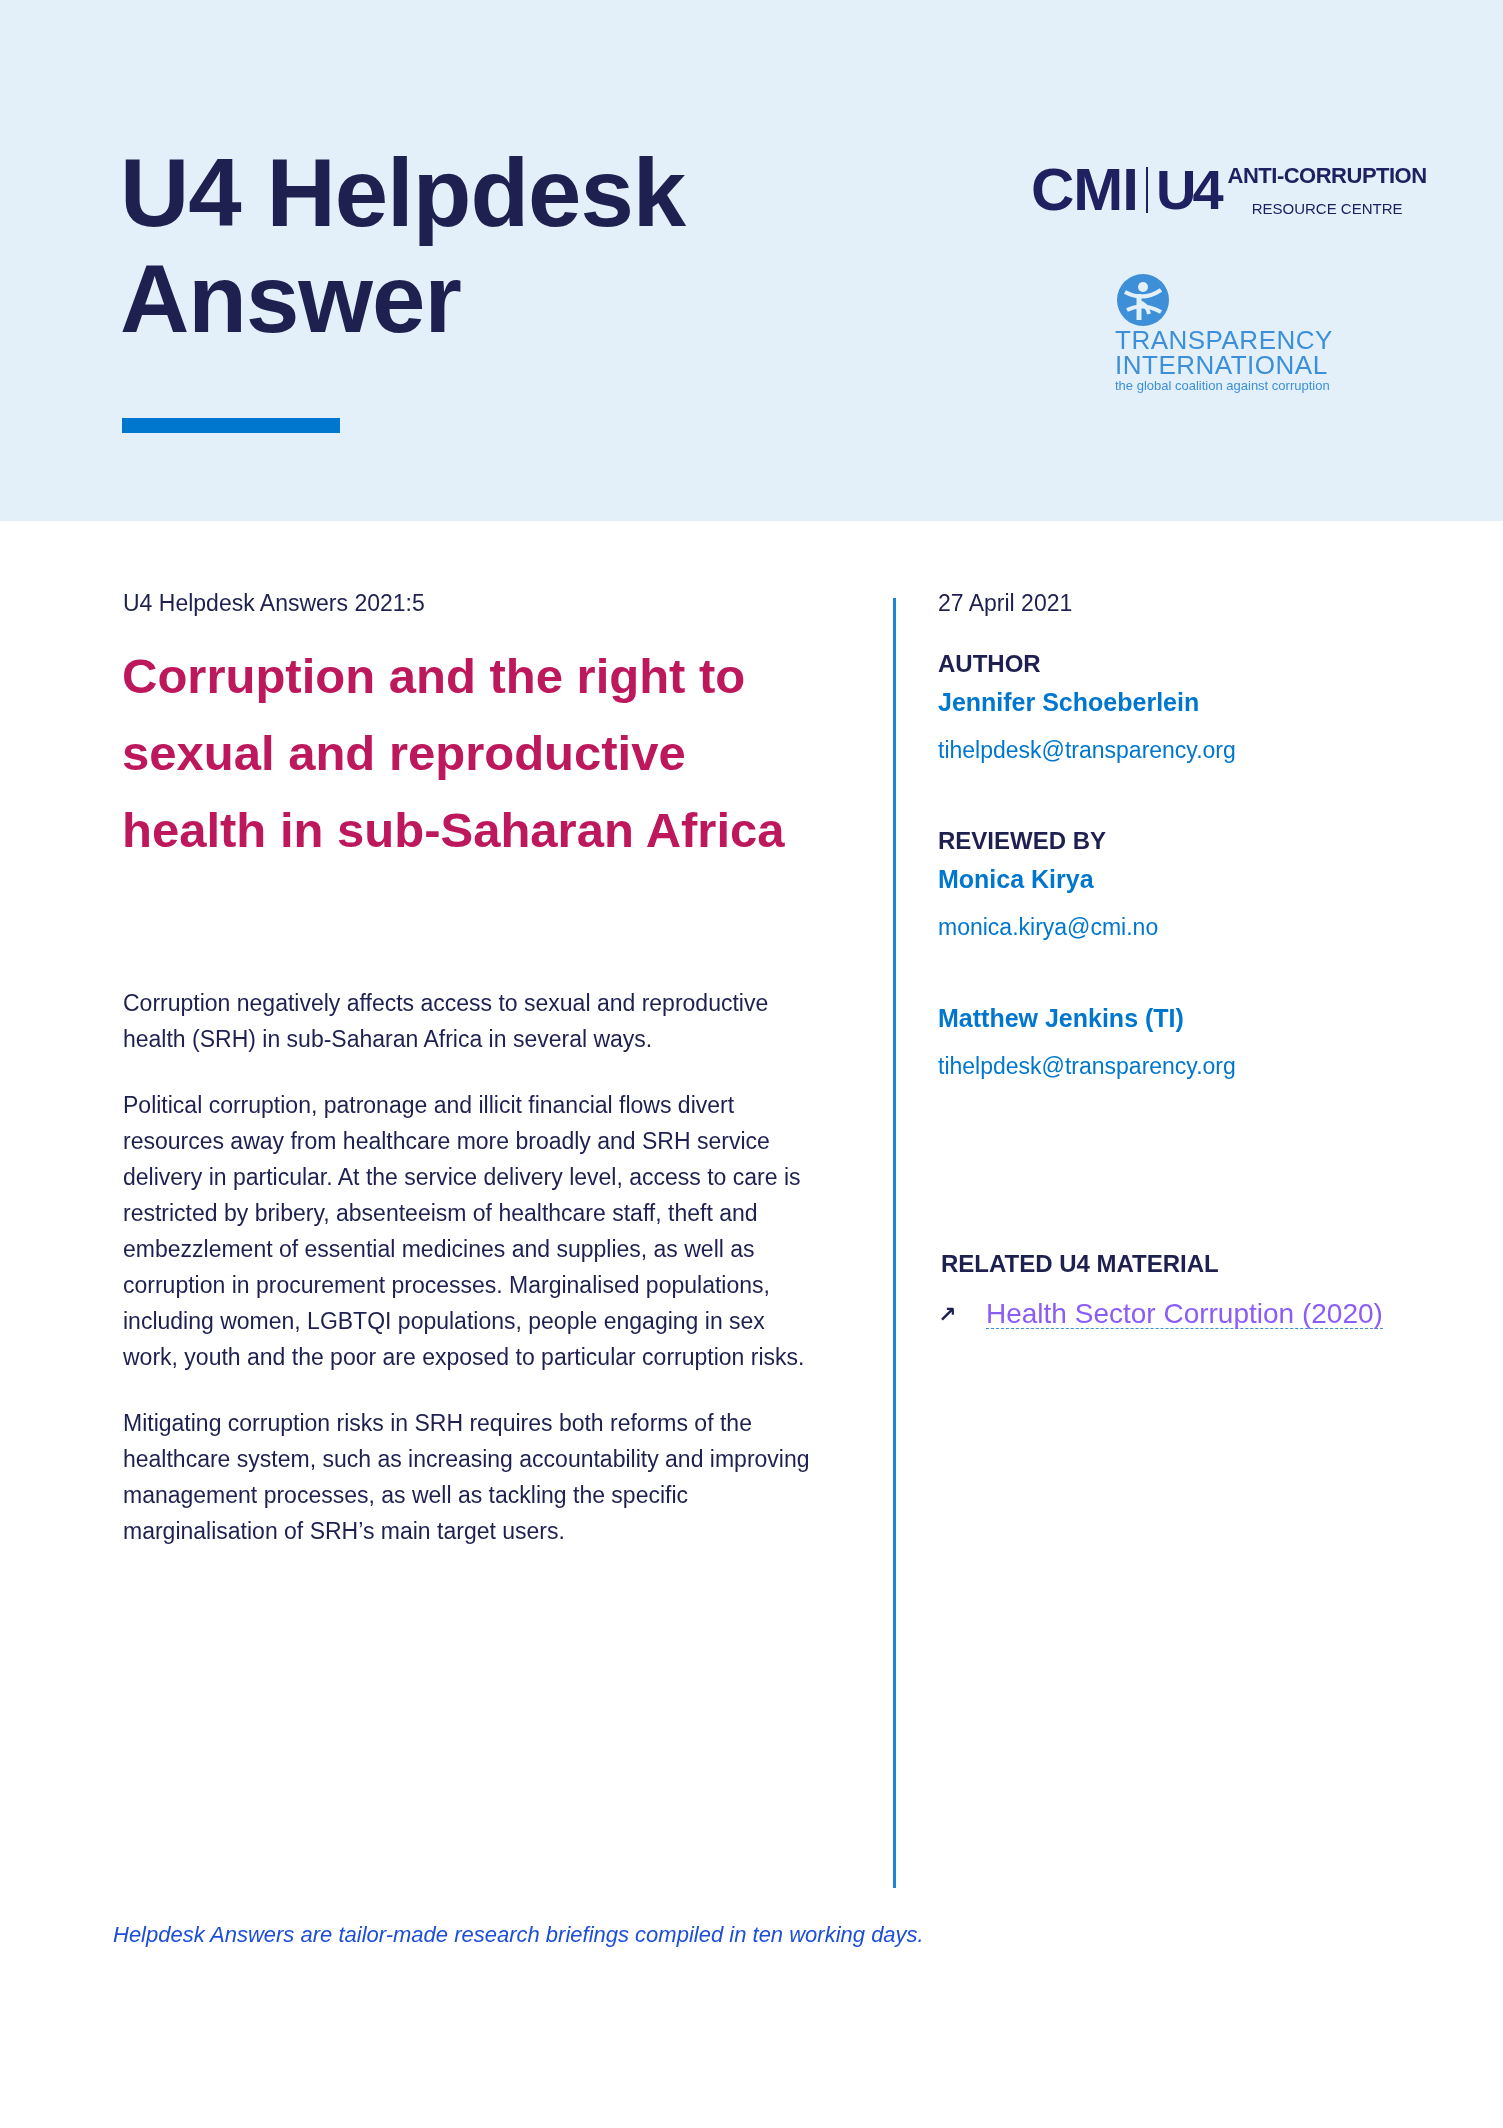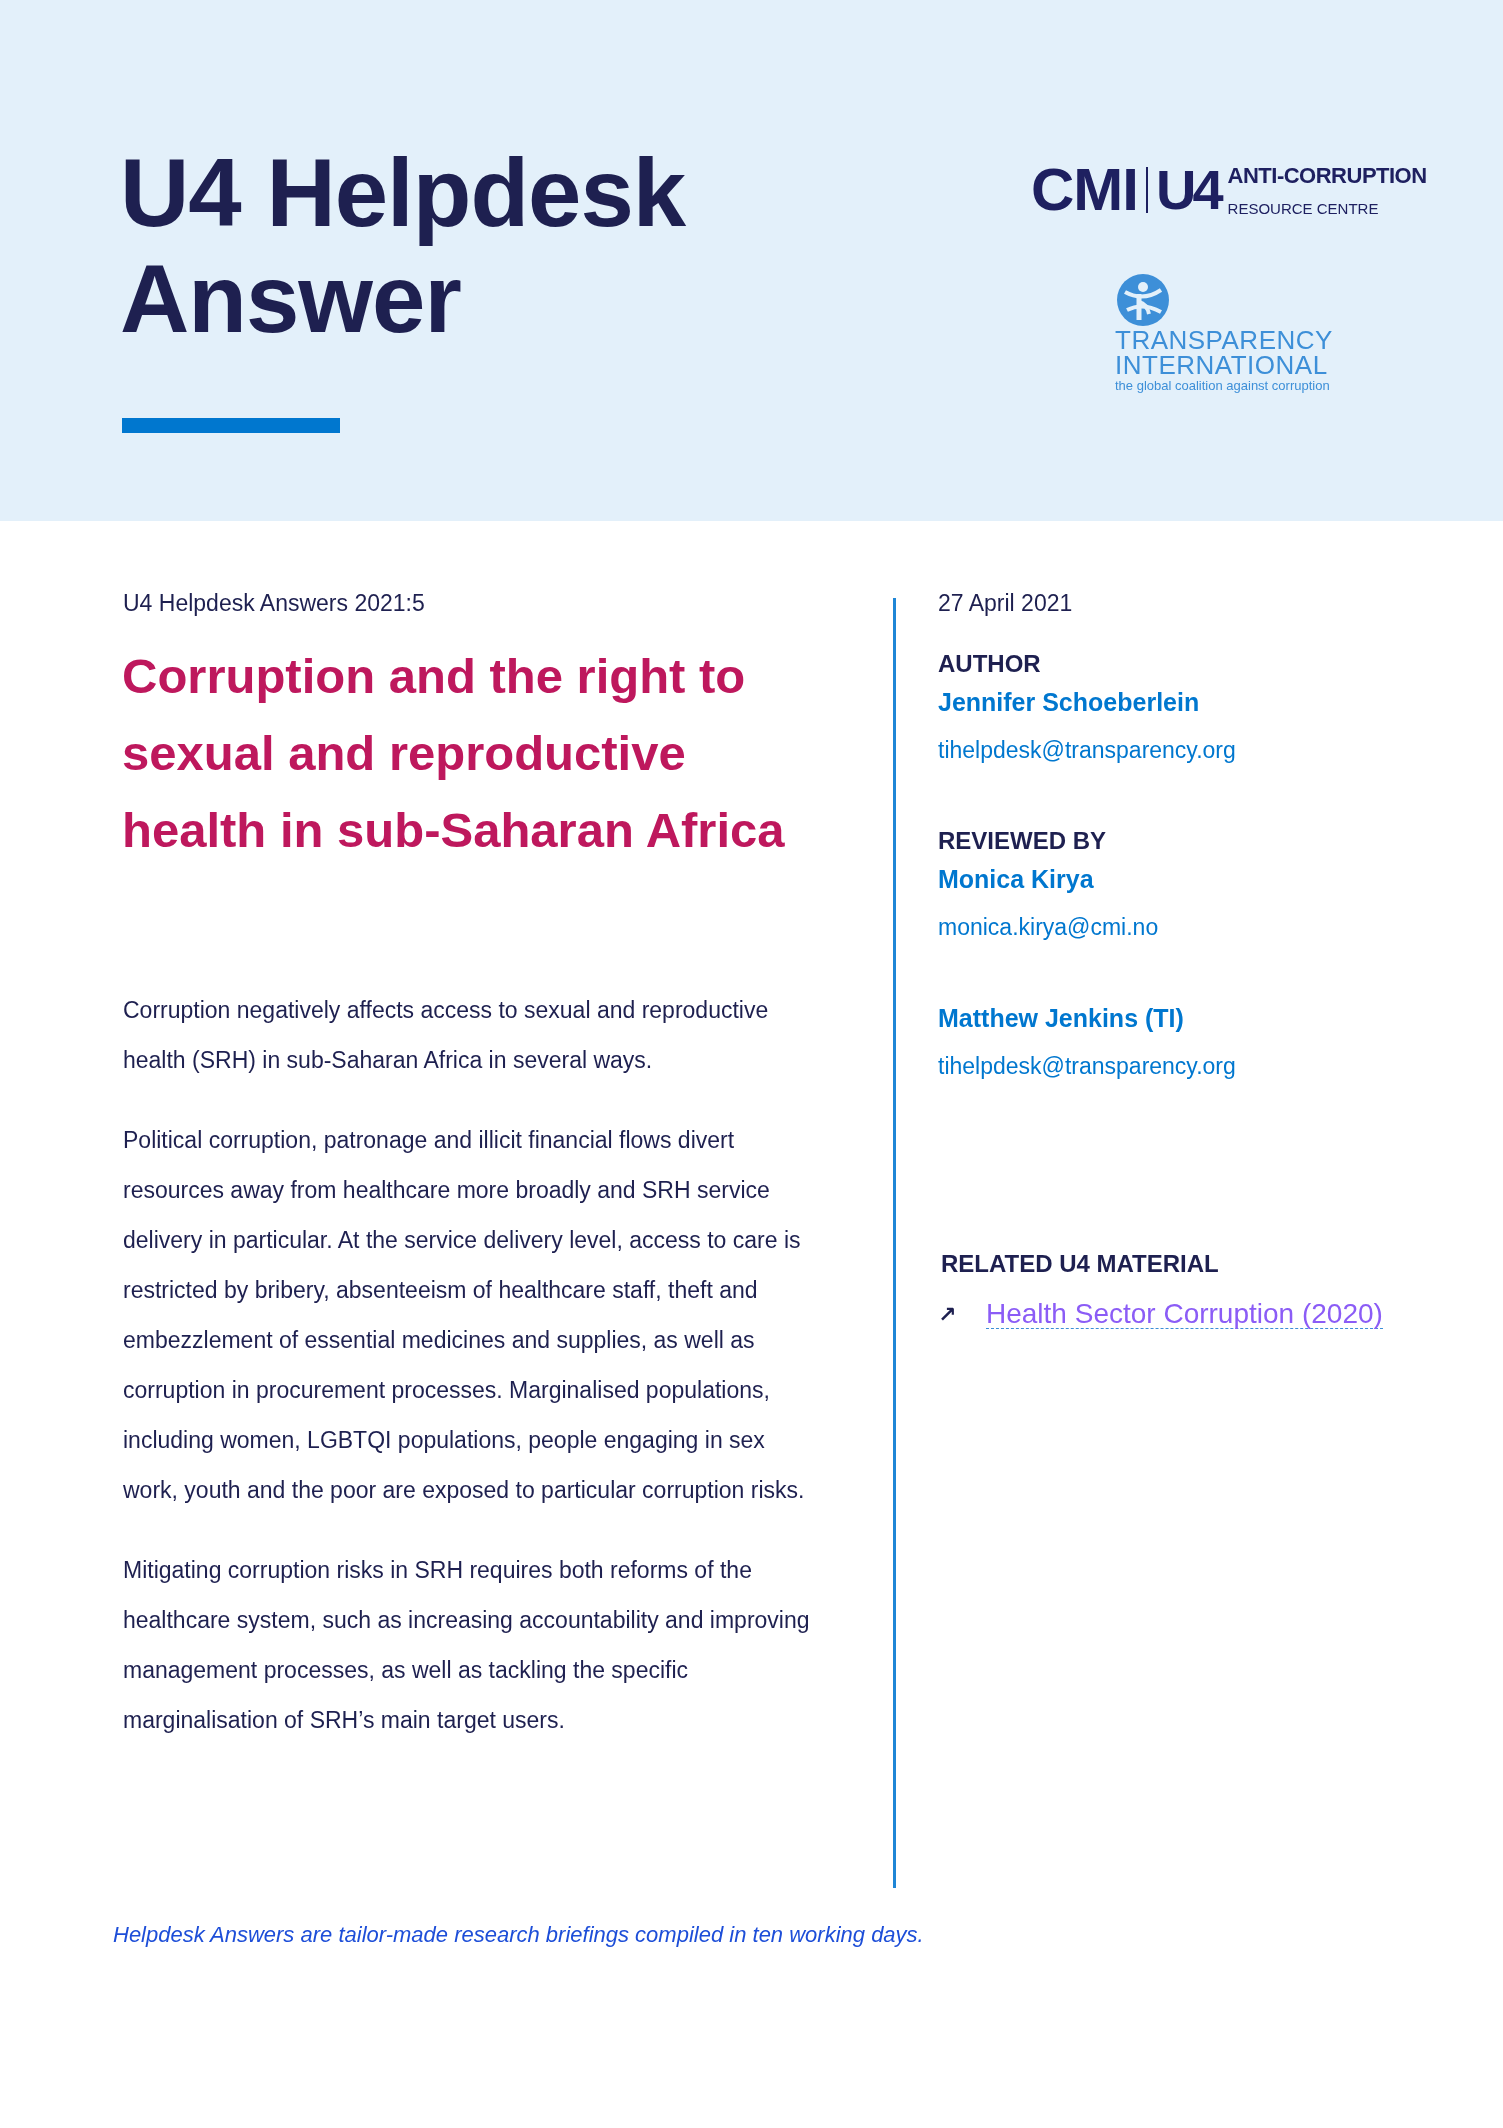--- a/index.html
+++ b/index.html
@@ -21,40 +21,40 @@
     position: absolute; left: 122px; top: 418px; width: 218px; height: 15px;
     background: #0077cf;
   }
   
   .cmi-logo { position: absolute; left: 1031px; top: 163px; height: 54px; display: flex; align-items: center; }
   .cmi-text { font-size: 60px; font-weight: 700; color: #1e2060; letter-spacing: -1px; line-height: 54px; }
   .cmi-sep { width: 2px; height: 46px; background: #1e2060; margin: 0 8px 0 8px; }
   .u4-mark { font-size: 56px; font-weight: 700; color: #1e2060; line-height: 54px; letter-spacing: -4px; margin-right: 8px; }
   .u4-text { display: flex; flex-direction: column; line-height: 1; }
   .u4-line1 { font-size: 22px; font-weight: 700; color: #1e2060; letter-spacing: -0.5px; }
-  .u4-line2 { font-size: 15px; color: #1e2060; margin-top: 14px; }
+  .u4-line2 { font-size: 15px; color: #1e2060; margin-top: 14px; text-align: center; }
   
   .ti-logo { position: absolute; left: 1115px; top: 272px; display: flex; align-items: flex-start; flex-direction: column; }
   .ti-globe { width: 56px; height: 56px; margin-right: 6px; }
   .ti-text { display: flex; flex-direction: column; color: #3d8fd8; }
   .ti-line1, .ti-line2 { font-size: 26px; line-height: 25px; letter-spacing: 0.5px; }
   .ti-line3 { font-size: 13px; line-height: 16px; }
 
   .series-label {
     position: absolute; left: 123px; top: 590px; font-size: 23px; color: #1e2050;
   }
   .doc-title {
     position: absolute; left: 122px; top: 638px; width: 700px; margin: 0;
     font-size: 49px; font-weight: 700; line-height: 77px; color: #be185d;
   }
   .summary {
     position: absolute; left: 123px; top: 985px; width: 690px;
   }
   .summary p {
-    margin: 0 0 30px 0; font-size: 23px; line-height: 50px; color: #1e2050;
+    margin: 0 0 30px 0; font-size: 23px; line-height: 36px; color: #1e2050;
   }
   .divider {
     position: absolute; left: 893px; top: 598px; width: 3px; height: 1290px;
     background: #1f86d6;
   }
   .side { position: absolute; left: 938px; width: 520px; }
   .date { top: 590px; font-size: 23px; color: #1e2050; }
   .label-h { font-size: 24px; font-weight: 700; color: #1e2050; }
   .person { font-size: 25px; font-weight: 700; color: #0077cf; }
   .email { font-size: 23px; color: #0077cf; }

